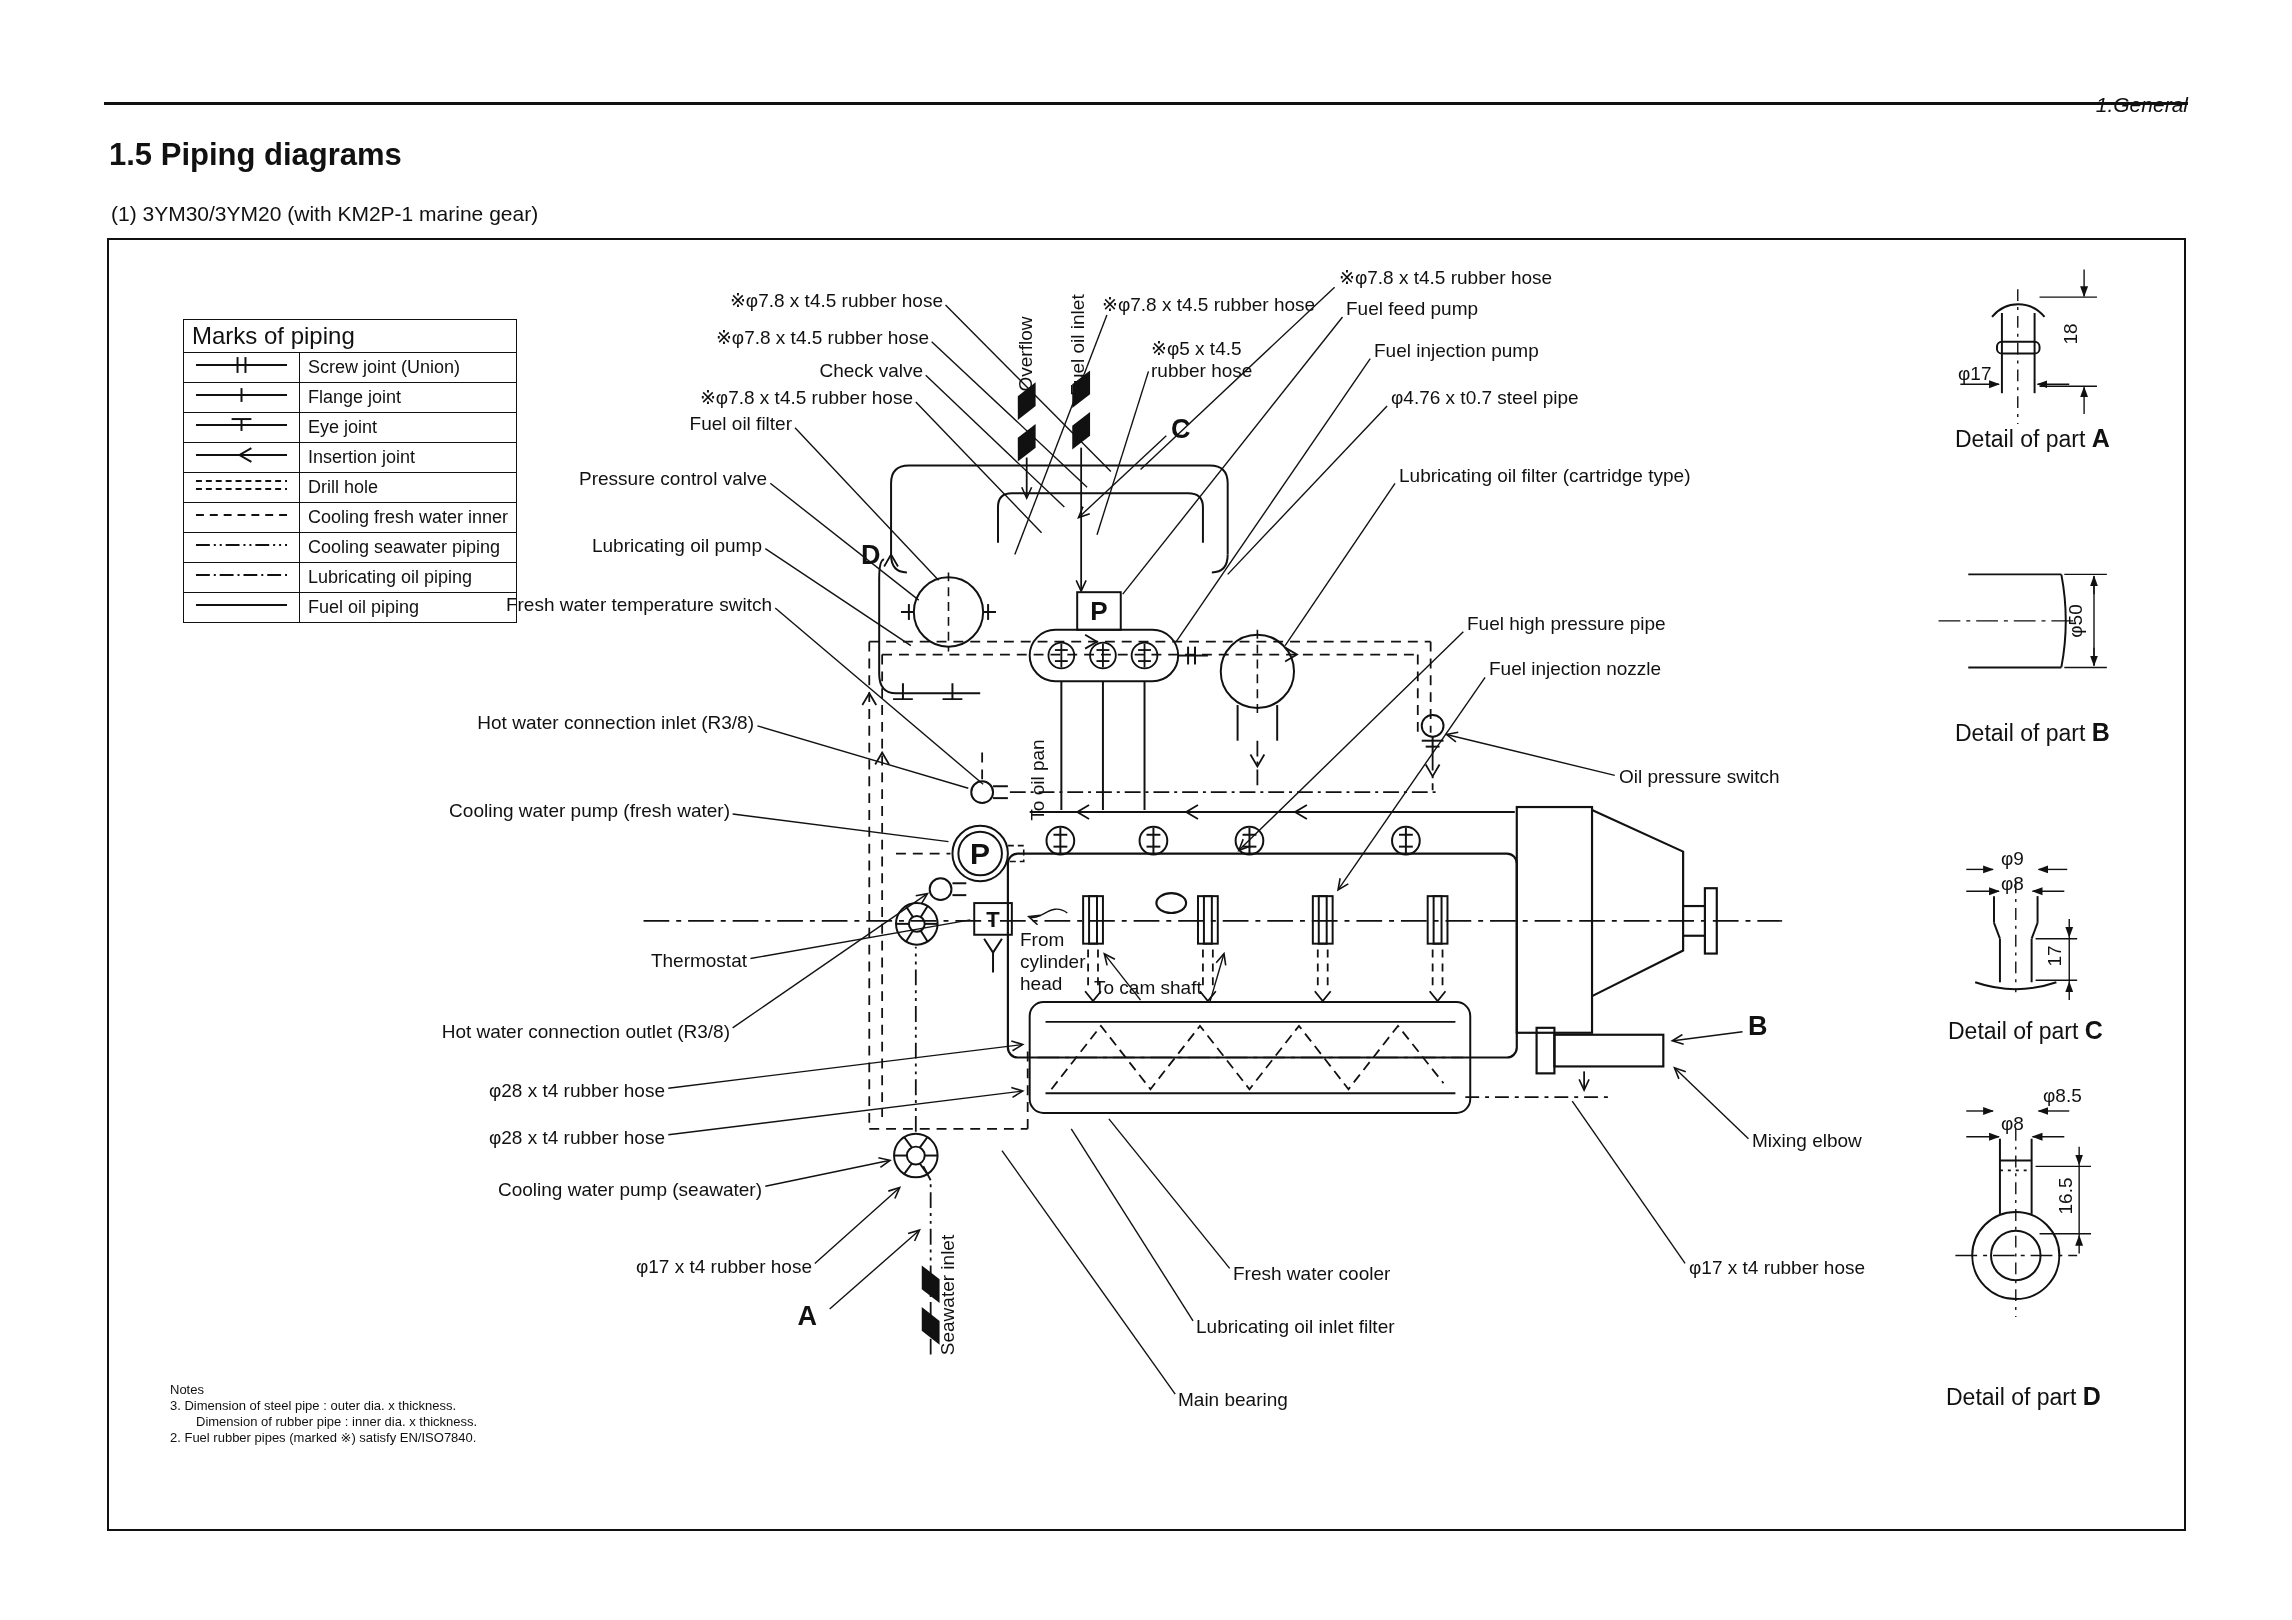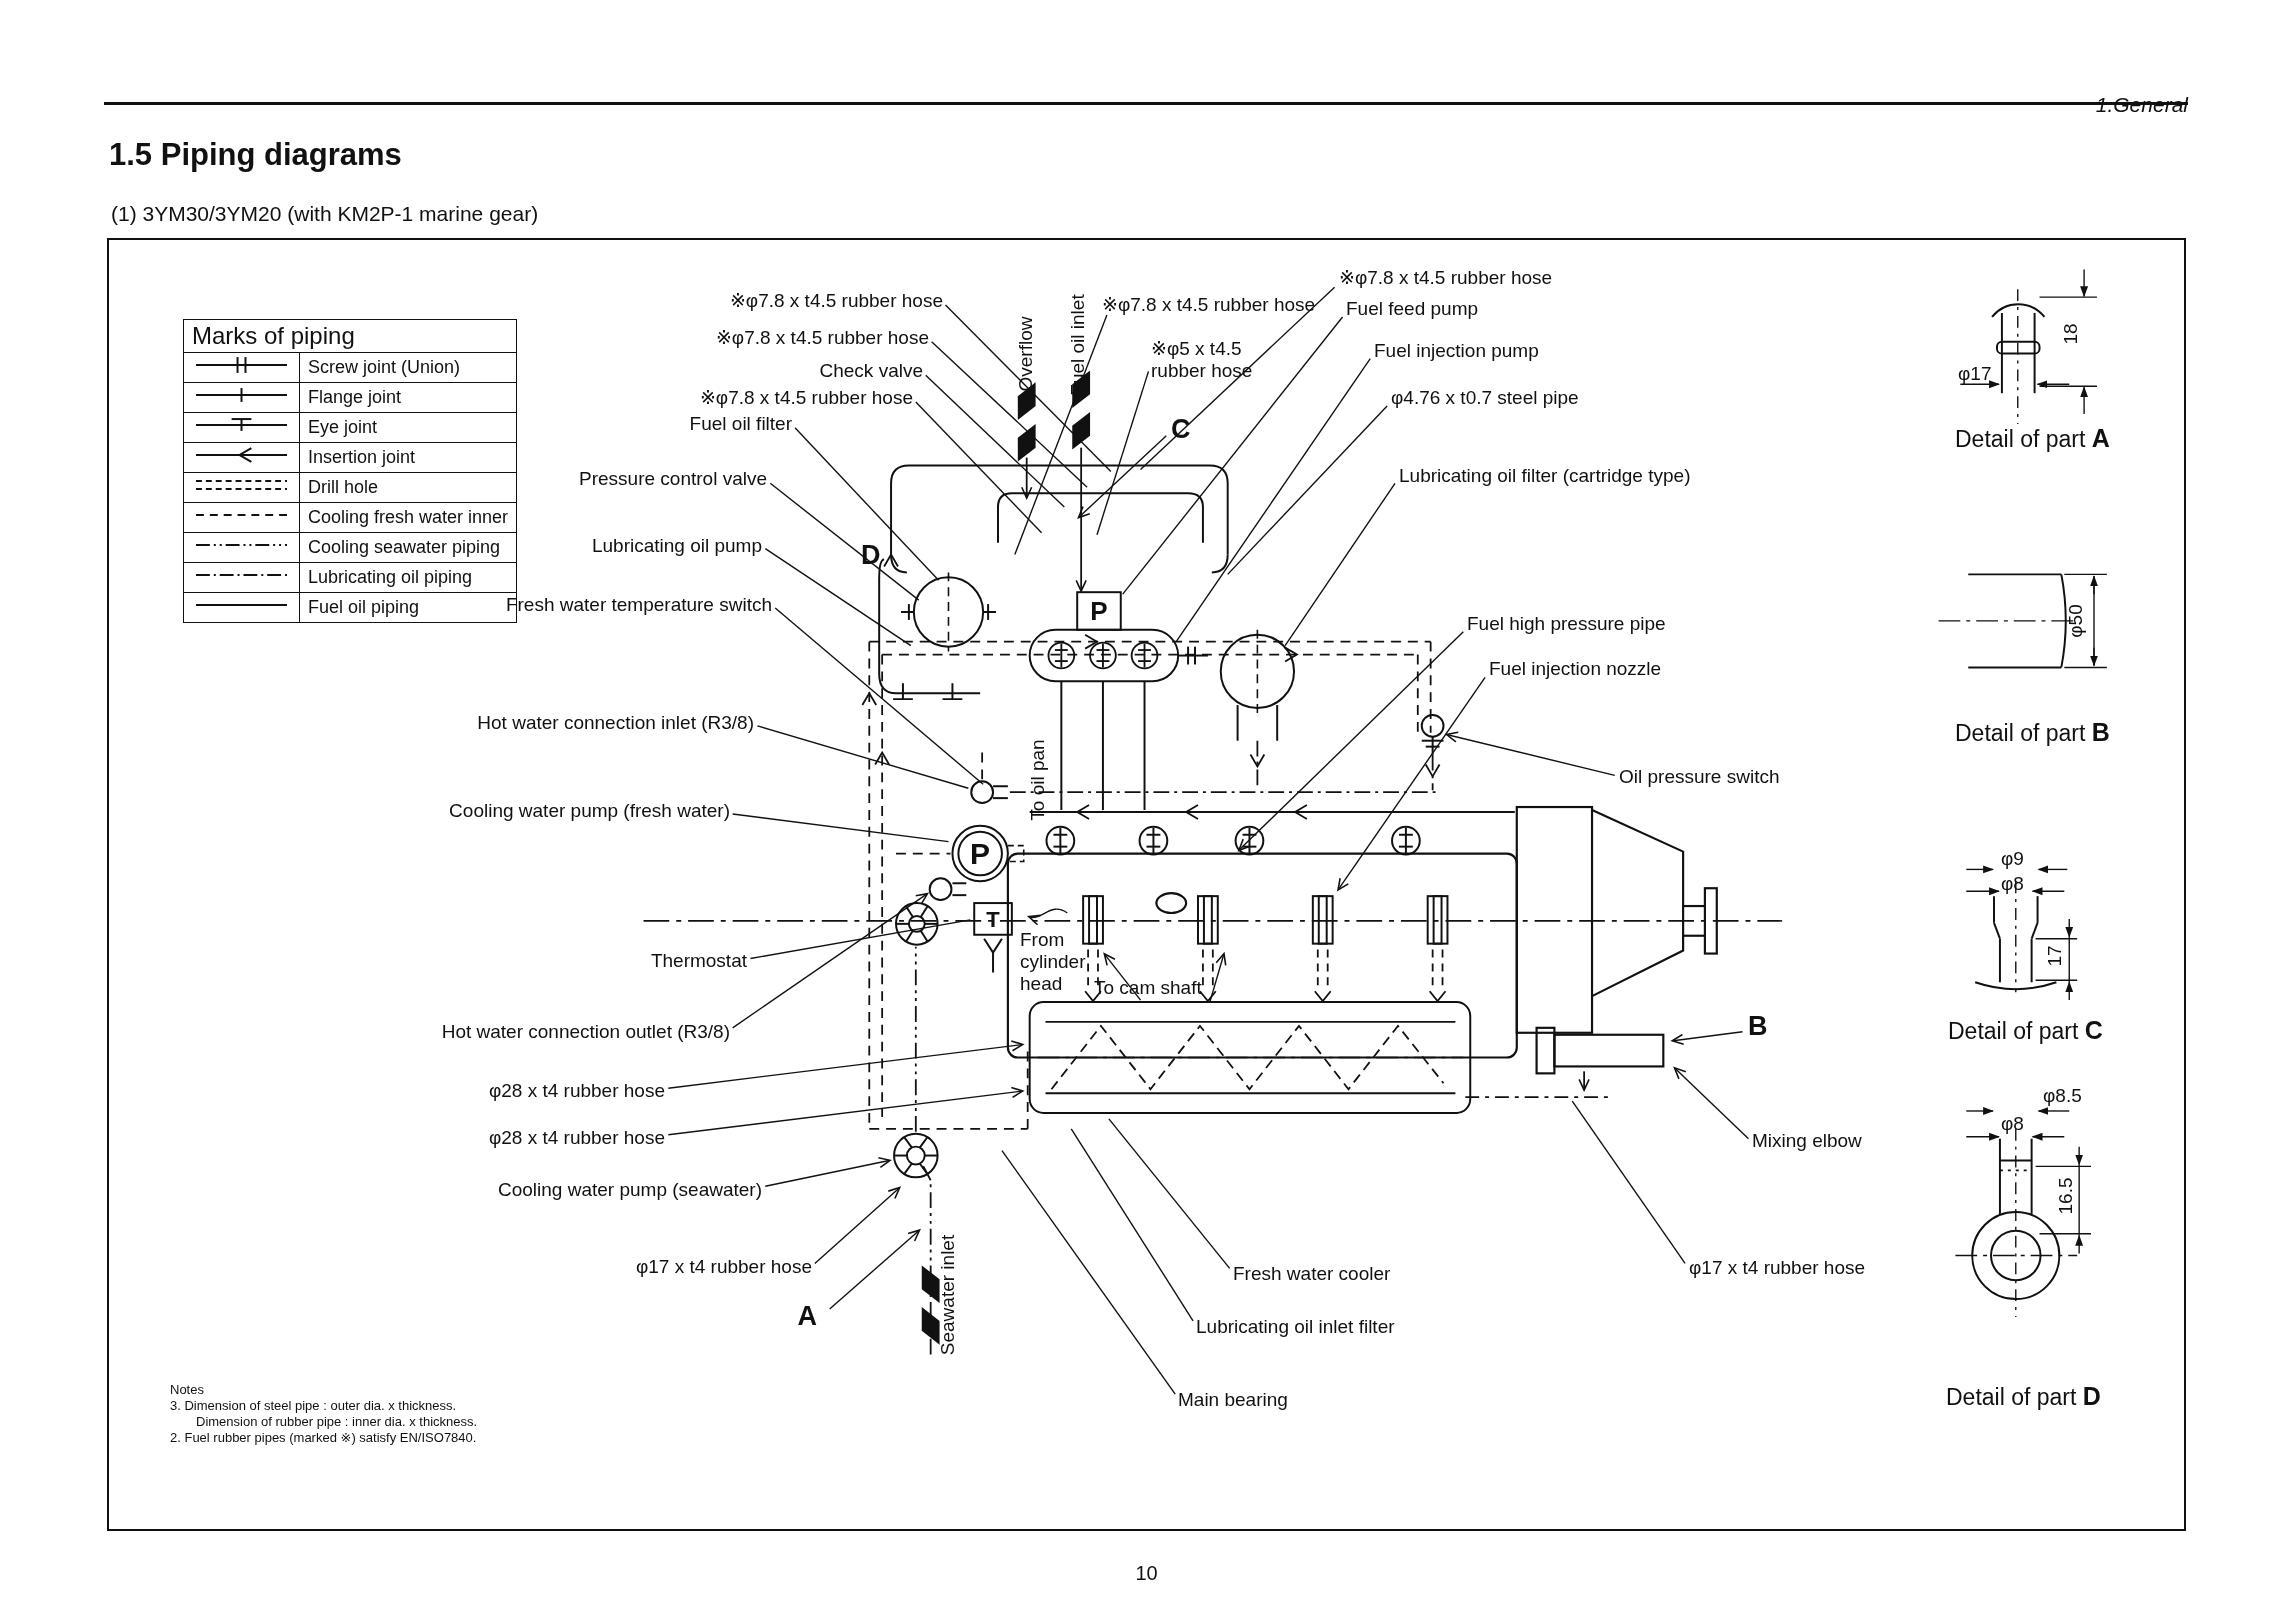--- a/index.html
+++ b/index.html
@@ -476,15 +476,14 @@
   <div class="detail-caption" style="left:1946px; top:1382px;">
     <span>Detail of part </span><b>D</b></div>
 
   <div class="notes">
     <div>Notes</div>
     <div>3. Dimension of steel pipe : outer dia. x thickness.</div>
     <div class="ind">Dimension of  rubber pipe : inner dia. x thickness.</div>
     <div>2. Fuel rubber pipes (marked ※) satisfy EN/ISO7840.</div>
   </div>
 
-  <div class="pageno">10</div>
 </div>
 
 
 </body></html>

